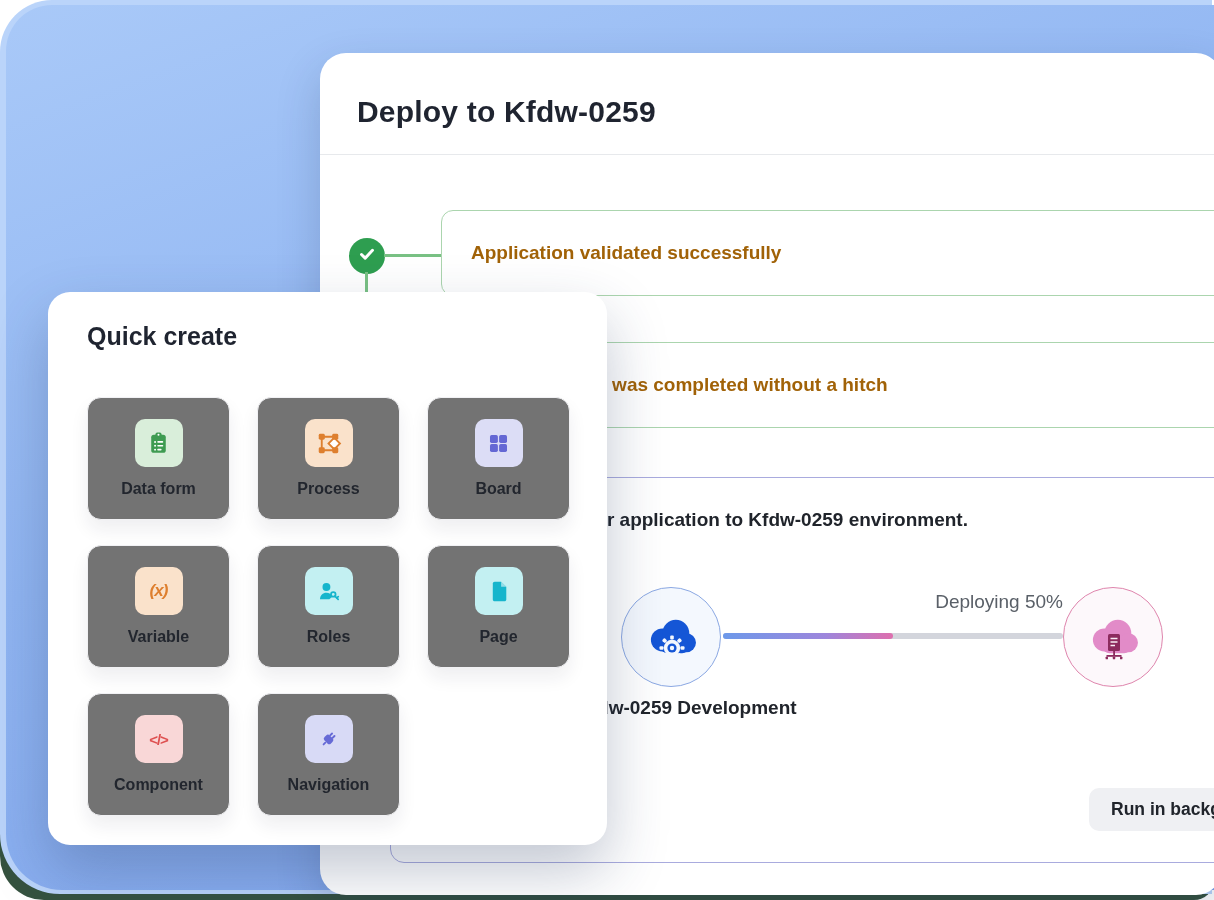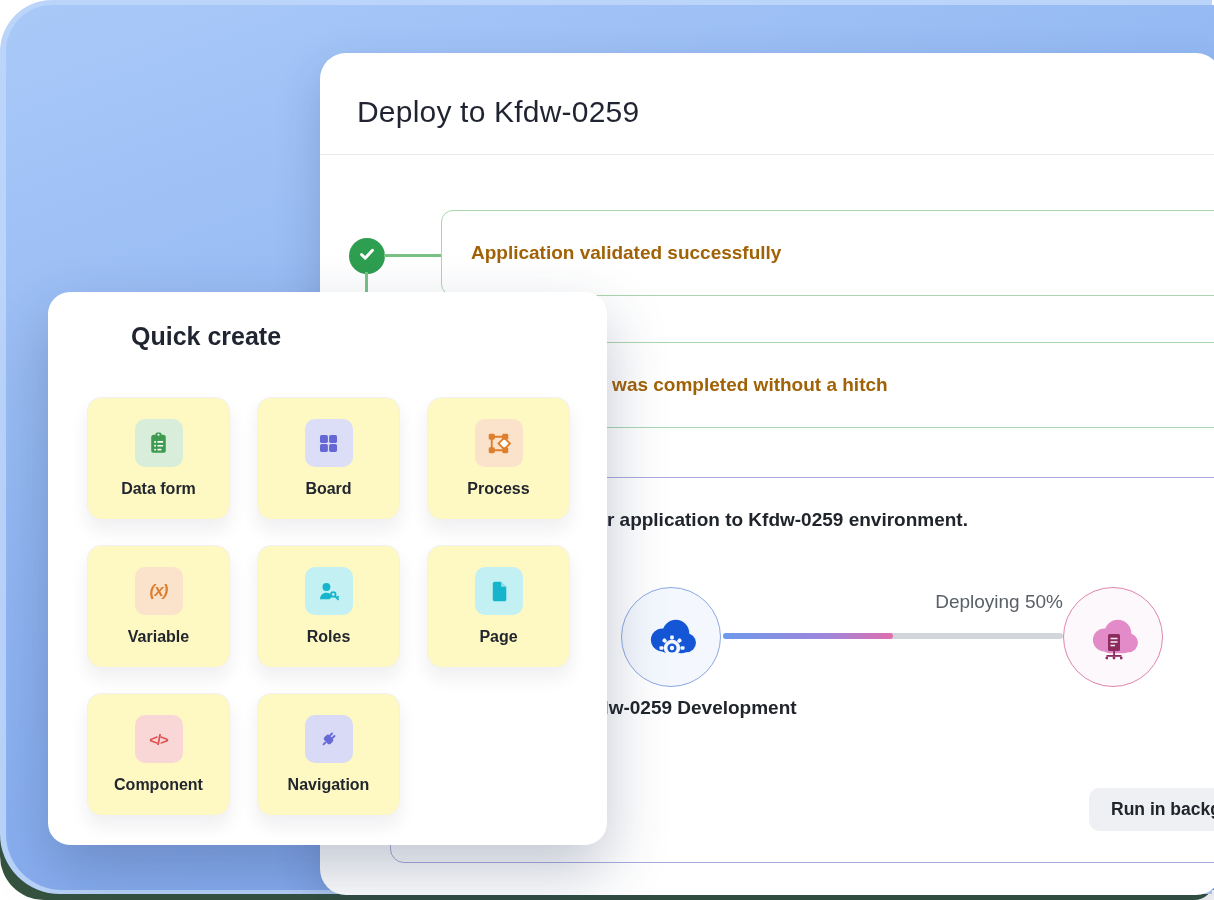--- a/index.html
+++ b/index.html
@@ -13,21 +13,21 @@
   .bg-halo  { position:absolute; left:0; top:0; width:1212px; height:894px;
               background:#BAD4FA; border-radius:52px 0 0 60px; }
   .bg-blue  { position:absolute; left:6px; top:5px; width:1208px; height:885px;
               background:linear-gradient(160deg,#A9C9F8 0%,#90B5F2 45%,#7EA3EC 100%);
               border-radius:46px 0 0 56px; }
 
   
   .modal { position:absolute; left:320px; top:53px; width:902px; height:842px;
            background:#fff; border-radius:26px;
            box-shadow:0 18px 45px rgba(25,45,85,.20); }
-  .modal-title { position:absolute; left:37px; top:42px; font-size:30px; font-weight:400;
+  .modal-title { position:absolute; left:37px; top:42px; font-size:30px; font-weight:700;
                  color:#1F2430; letter-spacing:.2px; }
   .modal-divider { position:absolute; left:0; right:0; top:101px; height:1px; background:#E7E9EC; }
 
   .check-circle { position:absolute; left:29px; top:185px; width:36px; height:36px;
                   border-radius:50%; background:#2E9E50; display:flex;
                   align-items:center; justify-content:center; }
   .h-connector { position:absolute; left:64px; top:201px; width:58px; height:3px; background:#79C184; }
   .v-connector { position:absolute; left:45px; top:219px; width:3px; height:330px; background:#79C184; }
 
   .step-card { position:absolute; left:121px; right:-16px; height:86px; background:#fff;
@@ -61,24 +61,24 @@
   .label-source { left:186px; }
   .label-target { left:622px; }
   .run-btn { position:absolute; left:698px; top:310px; width:240px; height:43px;
              background:#EFF0F3; border-radius:10px; display:flex; align-items:center;
              padding-left:22px; font-size:17.5px; font-weight:700; color:#20242B; cursor:pointer; }
 
   
   .quick-panel { position:absolute; left:48px; top:292px; width:559px; height:553px;
                  background:#fff; border-radius:22px;
                  box-shadow:0 26px 60px rgba(35,55,95,.28); }
-  .qc-title { position:absolute; left:39px; top:30px; font-size:25px; font-weight:700; color:#1F2430;margin-left:44px; }
+  .qc-title { position:absolute; left:39px; top:30px; font-size:25px; font-weight:700; color:#1F2430; }
   .qc-grid { position:absolute; left:39px; top:105px; display:grid;
              grid-template-columns:repeat(3,143px); grid-auto-rows:123px; gap:25px 27px; }
-  .tile { background:#fef9c3; border:1px solid #F1F1F4; border-radius:14px;
+  .tile { background:#737373; border:1px solid #F1F1F4; border-radius:14px;
           box-shadow:0 10px 18px rgba(25,35,60,.07); display:flex; flex-direction:column;
           align-items:center; padding-top:21px; cursor:pointer; }
   .tile-icon { width:48px; height:48px; border-radius:10px; display:flex;
                align-items:center; justify-content:center; }
   .tile-label { margin-top:13px; font-size:16px; font-weight:700; color:#22262E; }
   .glyph-var { font-size:17px; font-weight:700; font-style:italic; letter-spacing:-1px; }
   .glyph-code { font-size:15px; font-weight:700; letter-spacing:-1px; }
 </style>
 </head>
 <body>
@@ -200,48 +200,48 @@
               <circle cx="9.7" cy="11.5" r=".95"></circle>
               <circle cx="9.7" cy="15.2" r=".95"></circle>
               <circle cx="9.7" cy="18.9" r=".95"></circle>
             </g>
           </svg>
         </div>
         <div class="tile-label">Data form</div>
       </div>
 
       <div class="tile">
-        <div class="tile-icon" style="background-color: rgb(220, 221, 246); color: rgb(100, 103, 212);">
-          <svg width="27" height="27" viewBox="0 0 26 26" fill="currentColor">
-            <rect x="4.8" y="4.8" width="7.6" height="7.6" rx="1.6"></rect>
-            <rect x="13.6" y="4.8" width="7.6" height="7.6" rx="1.6"></rect>
-            <rect x="4.8" y="13.6" width="7.6" height="7.6" rx="1.6"></rect>
-            <rect x="13.6" y="13.6" width="7.6" height="7.6" rx="1.6"></rect>
-          </svg>
-        </div>
-        <div class="tile-label">Board</div>
-      </div>
-
-      <div class="tile">
         <div class="tile-icon" style="background-color: rgb(250, 226, 203); color: rgb(222, 127, 46);">
           <svg width="27" height="27" viewBox="0 0 26 26">
             <path d="M6.5 6.5H19.5V19.5H6.5Z" fill="none" stroke="currentColor" stroke-width="1.8"></path>
             <rect x="13" y="5.2" width="7.8" height="7.8" transform="rotate(45 13 13)" fill="#fff" stroke="currentColor" stroke-width="1.8"></rect>
             <g fill="currentColor">
               <rect x="3.6" y="3.6" width="5.8" height="5.8" rx="1.4"></rect>
               <rect x="16.6" y="3.6" width="5.8" height="5.8" rx="1.4"></rect>
               <rect x="3.6" y="16.6" width="5.8" height="5.8" rx="1.4"></rect>
               <rect x="16.6" y="16.6" width="5.8" height="5.8" rx="1.4"></rect>
             </g>
           </svg>
         </div>
         <div class="tile-label">Process</div>
       </div>
 
       <div class="tile">
+        <div class="tile-icon" style="background-color: rgb(220, 221, 246); color: rgb(100, 103, 212);">
+          <svg width="27" height="27" viewBox="0 0 26 26" fill="currentColor">
+            <rect x="4.8" y="4.8" width="7.6" height="7.6" rx="1.6"></rect>
+            <rect x="13.6" y="4.8" width="7.6" height="7.6" rx="1.6"></rect>
+            <rect x="4.8" y="13.6" width="7.6" height="7.6" rx="1.6"></rect>
+            <rect x="13.6" y="13.6" width="7.6" height="7.6" rx="1.6"></rect>
+          </svg>
+        </div>
+        <div class="tile-label">Board</div>
+      </div>
+
+      <div class="tile">
         <div class="tile-icon" style="background-color: rgb(250, 226, 203); color: rgb(222, 127, 46);">
           <span class="glyph-var">(x)</span>
         </div>
         <div class="tile-label">Variable</div>
       </div>
 
       <div class="tile">
         <div class="tile-icon" style="background-color: rgb(195, 240, 242); color: rgb(22, 181, 204);">
           <svg width="27" height="27" viewBox="0 0 26 26">
             <circle cx="11" cy="8.6" r="3.8" fill="currentColor"></circle>

